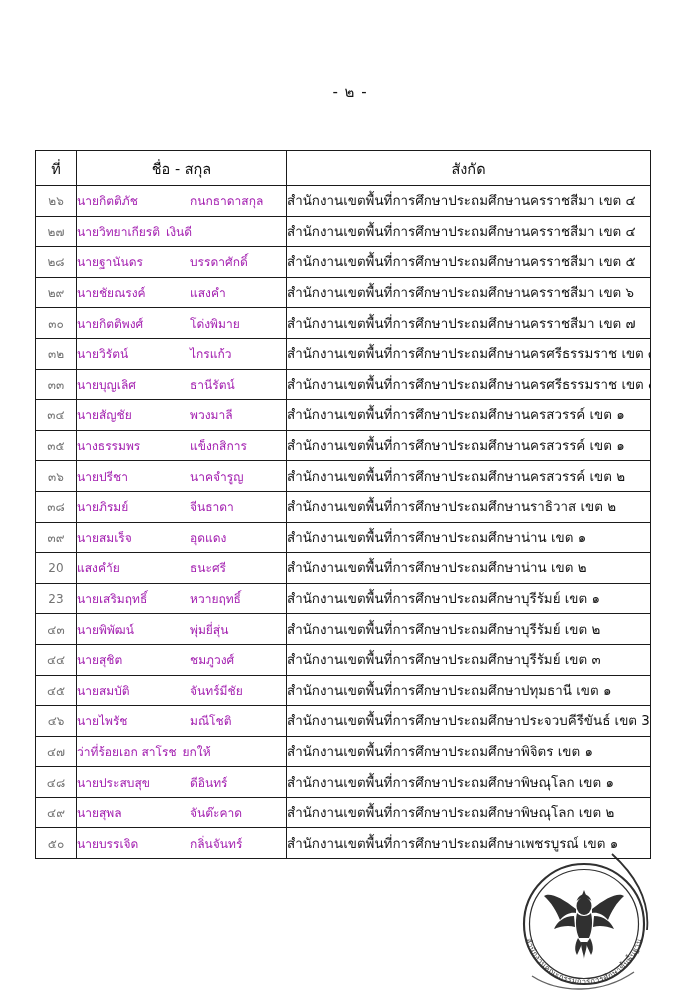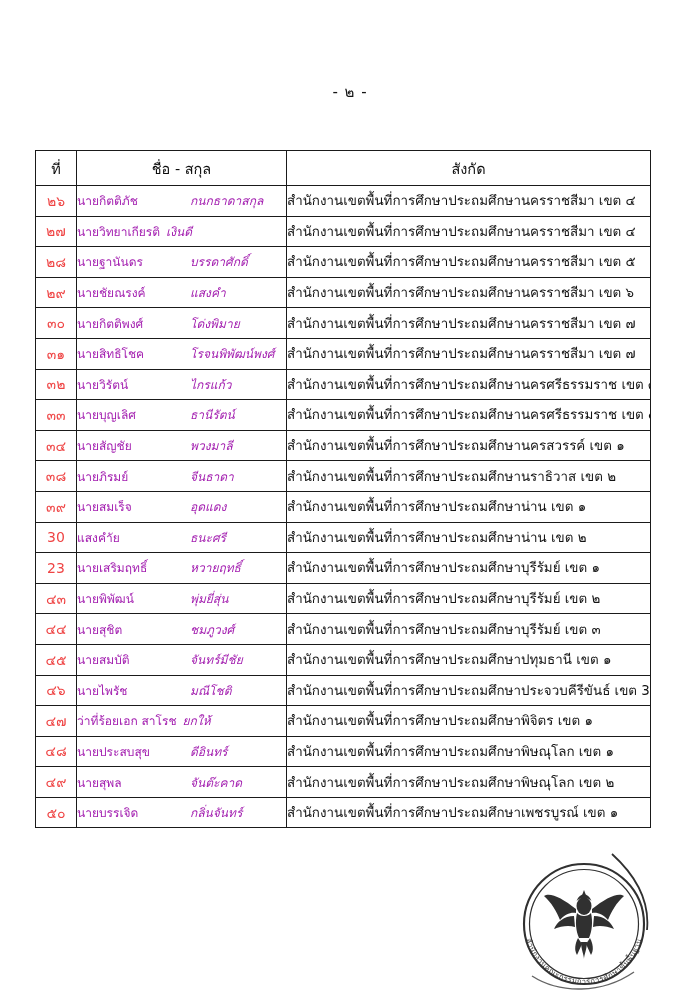--- a/index.html
+++ b/index.html
@@ -59,22 +59,22 @@
     text-align: center;
     font-size: 14.5px;
     font-weight: bold;
     color: #0d0d0d;
   }
 
   tbody tr { height: 30.6px; }
 
   td.no {
     text-align: center;
-    font-size: 14px;
-    color: #ef4444;
+    font-size: 12px;
+    color: #737373;
   }
   td.name {
     font-size: 12px;
     color: #a21caf;
     padding-left: 5px;
   }
   td.org {
     font-size: 13.4px;
     color: #141414;
     padding-left: 4px;
@@ -84,21 +84,21 @@
   .name-row {
     display: flex;
     align-items: baseline;
   }
   .given {
     display: inline-block;
     min-width: 113px;
     white-space: nowrap;
   }
   .given.wide { min-width: 0; padding-right: 6px; }
-  .surname { white-space: nowrap; font-style: italic; }
+  .surname { white-space: nowrap; }
 
   
   .seal {
     position: absolute;
     left: 508px;
     top: 848px;
     width: 152px;
     height: 152px;
     pointer-events: none;
     opacity: 0.9;
@@ -169,30 +169,20 @@
           <td class="no">๓๐</td>
           <td class="name">
             <span class="name-row">
               <span class="given">นายกิตติพงศ์</span>
               <span class="surname">โด่งพิมาย</span>
             </span>
           </td>
           <td class="org">สำนักงานเขตพื้นที่การศึกษาประถมศึกษานครราชสีมา เขต ๗</td>
         </tr>
         <tr>
-          <td class="no">๓๑</td>
-          <td class="name">
-            <span class="name-row">
-              <span class="given">นายสิทธิโชค</span>
-              <span class="surname">โรจนพิพัฒน์พงศ์</span>
-            </span>
-          </td>
-          <td class="org">สำนักงานเขตพื้นที่การศึกษาประถมศึกษานครราชสีมา เขต ๗</td>
-        </tr>
-        <tr>
           <td class="no">๓๒</td>
           <td class="name">
             <span class="name-row">
               <span class="given">นายวิรัตน์</span>
               <span class="surname">ไกรแก้ว</span>
             </span>
           </td>
           <td class="org">สำนักงานเขตพื้นที่การศึกษาประถมศึกษานครศรีธรรมราช เขต ๓</td>
         </tr>
         <tr>
@@ -209,41 +199,61 @@
           <td class="no">๓๔</td>
           <td class="name">
             <span class="name-row">
               <span class="given">นายสัญชัย</span>
               <span class="surname">พวงมาลี</span>
             </span>
           </td>
           <td class="org">สำนักงานเขตพื้นที่การศึกษาประถมศึกษานครสวรรค์ เขต ๑</td>
         </tr>
         <tr>
+          <td class="no">๓๕</td>
+          <td class="name">
+            <span class="name-row">
+              <span class="given">นางธรรมพร</span>
+              <span class="surname">แข็งกสิการ</span>
+            </span>
+          </td>
+          <td class="org">สำนักงานเขตพื้นที่การศึกษาประถมศึกษานครสวรรค์ เขต ๑</td>
+        </tr>
+        <tr>
+          <td class="no">๓๖</td>
+          <td class="name">
+            <span class="name-row">
+              <span class="given">นายปรีชา</span>
+              <span class="surname">นาคจำรูญ</span>
+            </span>
+          </td>
+          <td class="org">สำนักงานเขตพื้นที่การศึกษาประถมศึกษานครสวรรค์ เขต ๒</td>
+        </tr>
+        <tr>
           <td class="no">๓๘</td>
           <td class="name">
             <span class="name-row">
               <span class="given">นายภิรมย์</span>
               <span class="surname">จีนธาดา</span>
             </span>
           </td>
           <td class="org">สำนักงานเขตพื้นที่การศึกษาประถมศึกษานราธิวาส  เขต ๒</td>
         </tr>
         <tr>
           <td class="no">๓๙</td>
           <td class="name">
             <span class="name-row">
               <span class="given">นายสมเร็จ</span>
               <span class="surname">อุดแดง</span>
             </span>
           </td>
           <td class="org">สำนักงานเขตพื้นที่การศึกษาประถมศึกษาน่าน เขต ๑</td>
         </tr>
         <tr>
-          <td class="no">30</td>
+          <td class="no">20</td>
           <td class="name">
             <span class="name-row">
               <span class="given">แสงคำัย</span>
               <span class="surname">ธนะศรี</span>
             </span>
           </td>
           <td class="org">สำนักงานเขตพื้นที่การศึกษาประถมศึกษาน่าน เขต ๒</td>
         </tr>
         <tr>
           <td class="no">23</td>

